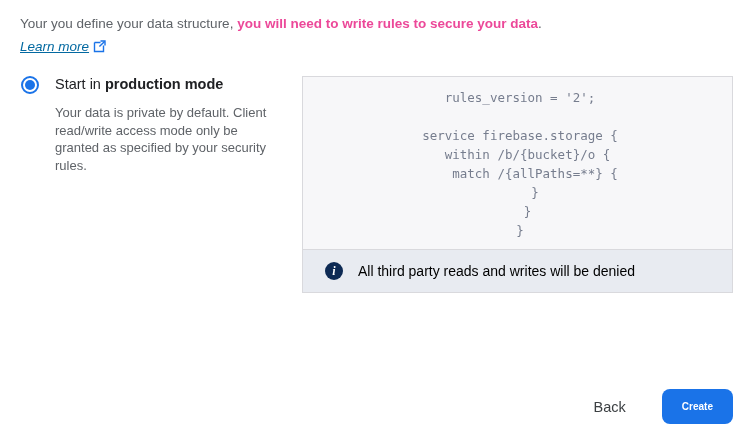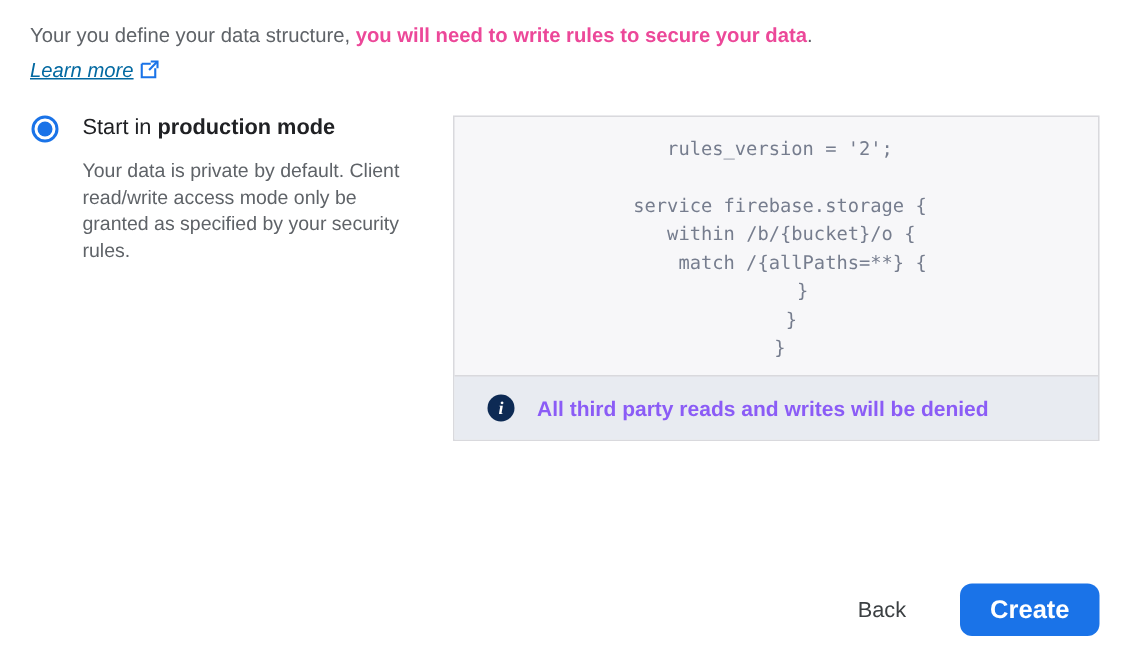--- a/index.html
+++ b/index.html
@@ -62,36 +62,36 @@
   .banner {
     border-top: 1px solid #d9d9dd; background: #e8ebf1;
     height: 43px; display: flex; align-items: center; padding-left: 22px;
   }
   .info-icon {
     width: 18px; height: 18px; border-radius: 50%; flex: none;
     background: #0d2a54; color: #ffffff; font-size: 12px; font-weight: 700;
     display: flex; align-items: center; justify-content: center;
     font-family: "Liberation Serif", serif; font-style: italic;
   }
-  .banner-text { margin-left: 15px; font-size: 14px; font-weight: 700; color: #8b5cf6; }
+  .banner-text { margin-left: 15px; font-size: 14px; font-weight: 400; color: #000000; }
 
   
   .footer {
     position: absolute; right: 22px; bottom: 23px;
     display: flex; align-items: center; gap: 12px;
   }
   .back-btn {
     background: none; border: none; cursor: pointer;
     font-family: "Liberation Sans", sans-serif;
     font-size: 14.5px; color: #3c4043; padding: 8px 10px; margin-right: 14px;
   }
   .create-btn {
     background: #1a73e8; border: none; cursor: pointer;
     font-family: "Liberation Sans", sans-serif;
-    font-size: 17px; font-weight: 700; color: #ffffff;
+    font-size: 10px; font-weight: 700; color: #ffffff;
     padding: 0 20px; height: 35px; border-radius: 8px;
   }
 </style>
 </head>
 <body>
 
 <div class="dialog">
 
   <div class="intro"><span>Your you define your data structure, </span><b>you will need to write rules to secure your data</b><span>.</span></div>
 

